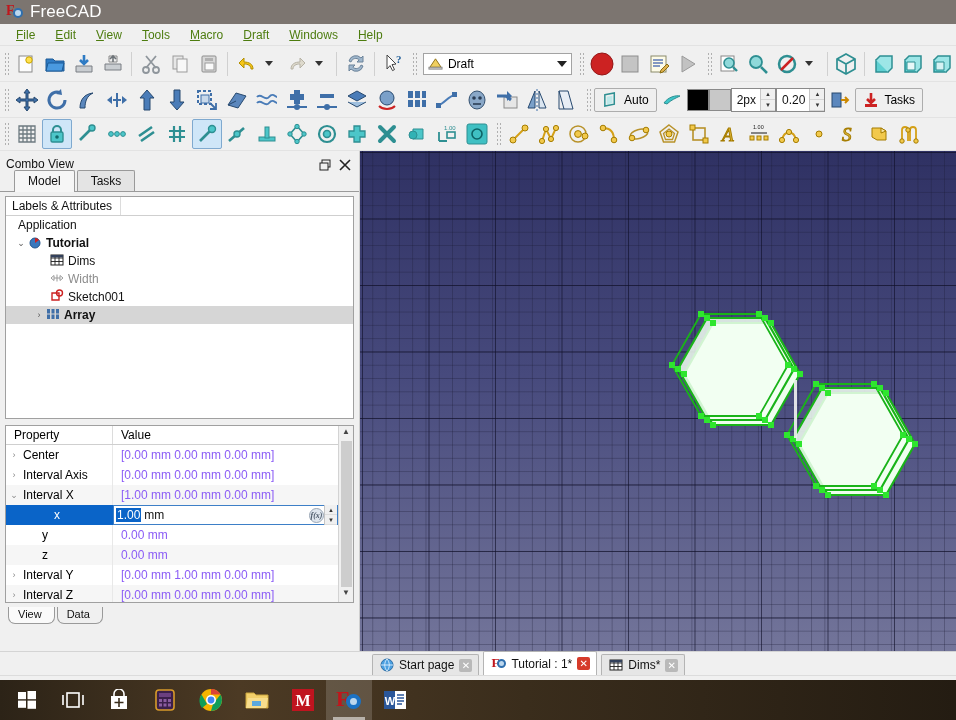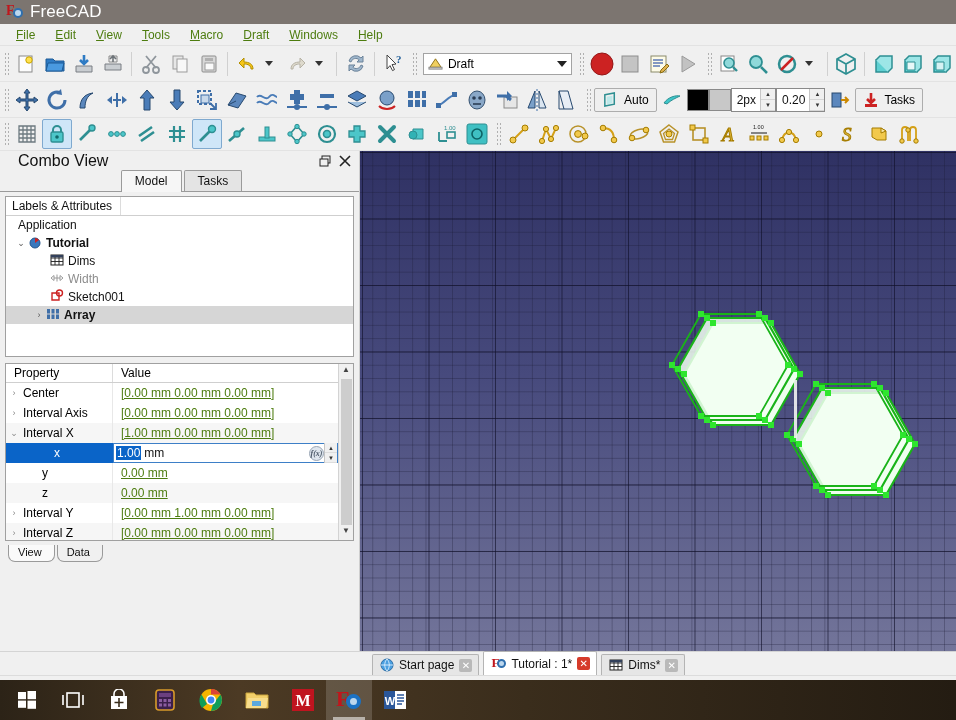--- a/index.html
+++ b/index.html
@@ -97,39 +97,39 @@
 
   
   .body { display: flex; height: 500px; background: #f0f0f0; }
 
   
   .combo {
     width: 360px; background: #f0f0f0; display: flex; flex-direction: column;
     border-right: 1px solid #cfcfcf;
   }
   .combo-head {
-    height: 20px; display: flex; align-items: center; padding: 0 4px 0 18px;
-    font-size: 16px; color: #111;
+    height: 20px; display: flex; align-items: flex-end; padding: 0 4px 0 6px;
+    font-size: 12px; color: #111;
   }
   .combo-head .btns { margin-left: auto; display: flex; gap: 7px; padding-right: 4px; }
   .panel-btn { width: 13px; height: 13px; display: flex; align-items: center; justify-content: center; }
   .tabs-row {
-    display: flex; align-items: flex-end; height: 21px; padding-left: 6px;
-    border-bottom: 1px solid #9a9a9a; background: #f0f0f0; justify-content: center;
+    display: flex; align-items: flex-end; height: 21px; padding-left: 14px;
+    border-bottom: 1px solid #9a9a9a; background: #f0f0f0;
   }
   .ctab {
     padding: 3px 13px 3px; font-size: 12px; border: 1px solid #9a9a9a;
     border-bottom: none; background: #e4e4e4; margin-right: 2px; color: #111;
     border-radius: 2px 2px 0 0;
   }
   .ctab.active { background: #f6f6f6; position: relative; top: 1px; padding-bottom: 4px; }
 
   .tree-wrap {
     margin: 4px 5px 0; background: #fff; border: 1px solid #a0a0a0;
-    height: 161px; overflow: hidden;
+    height: 223px; overflow: hidden;
   }
   .tree-header {
     height: 19px; border-bottom: 1px solid #cfcfcf; display: flex; align-items: center;
     font-size: 12px; padding-left: 6px; color: #111; background: #fff;
   }
   .tree-header .hcell { border-right: 1px solid #dcdcdc; padding-right: 8px; height: 100%;
     display: flex; align-items: center; }
   .trow { display: flex; align-items: center; height: 18px; font-size: 12px; color: #111; }
   .trow .tw { width: 14px; display: flex; align-items: center; justify-content: center; }
   .trow.sel { background: #d6d6d6; }
@@ -150,21 +150,21 @@
   }
   .p-head div { padding: 2px 0 0 8px; }
   .p-head .c1 { width: 107px; border-right: 1px solid #dcdcdc; }
   .p-row { display: flex; height: 20px; font-size: 12px; align-items: center; }
   .p-row.alt { background: #f6f6f6; }
   .p-row .pname {
     width: 107px; display: flex; align-items: center; gap: 3px;
     border-right: 1px solid #e8e8e8; height: 100%; padding-left: 2px;
   }
   .p-row .pname .exp { width: 12px; text-align: center; color: #8a8a8a; font-size: 9px; }
-  .p-row .pval { padding-left: 8px; color: #4d7c0f; text-decoration: underline; }
+  .p-row .pval { padding-left: 8px; color: #8b5cf6; }
   .p-row .pname .nm.indent { padding-left: 34px; }
   .p-row.editing { background: #fff; }
   .p-row.editing .pname { background: #0a64c8; color: #fff; border-right: none;
      padding-left: 0; }
   .p-row.editing .pname .nm { padding-left: 48px; }
   .editbox {
     flex: 1; display: flex; align-items: center; height: 20px;
     border: 1px solid #3d7fc7; background: #fff; margin-left: 0;
   }
   .editbox .seltext { background: #0a64c8; color: #fff; padding: 0 1px; margin-left: 2px; }

